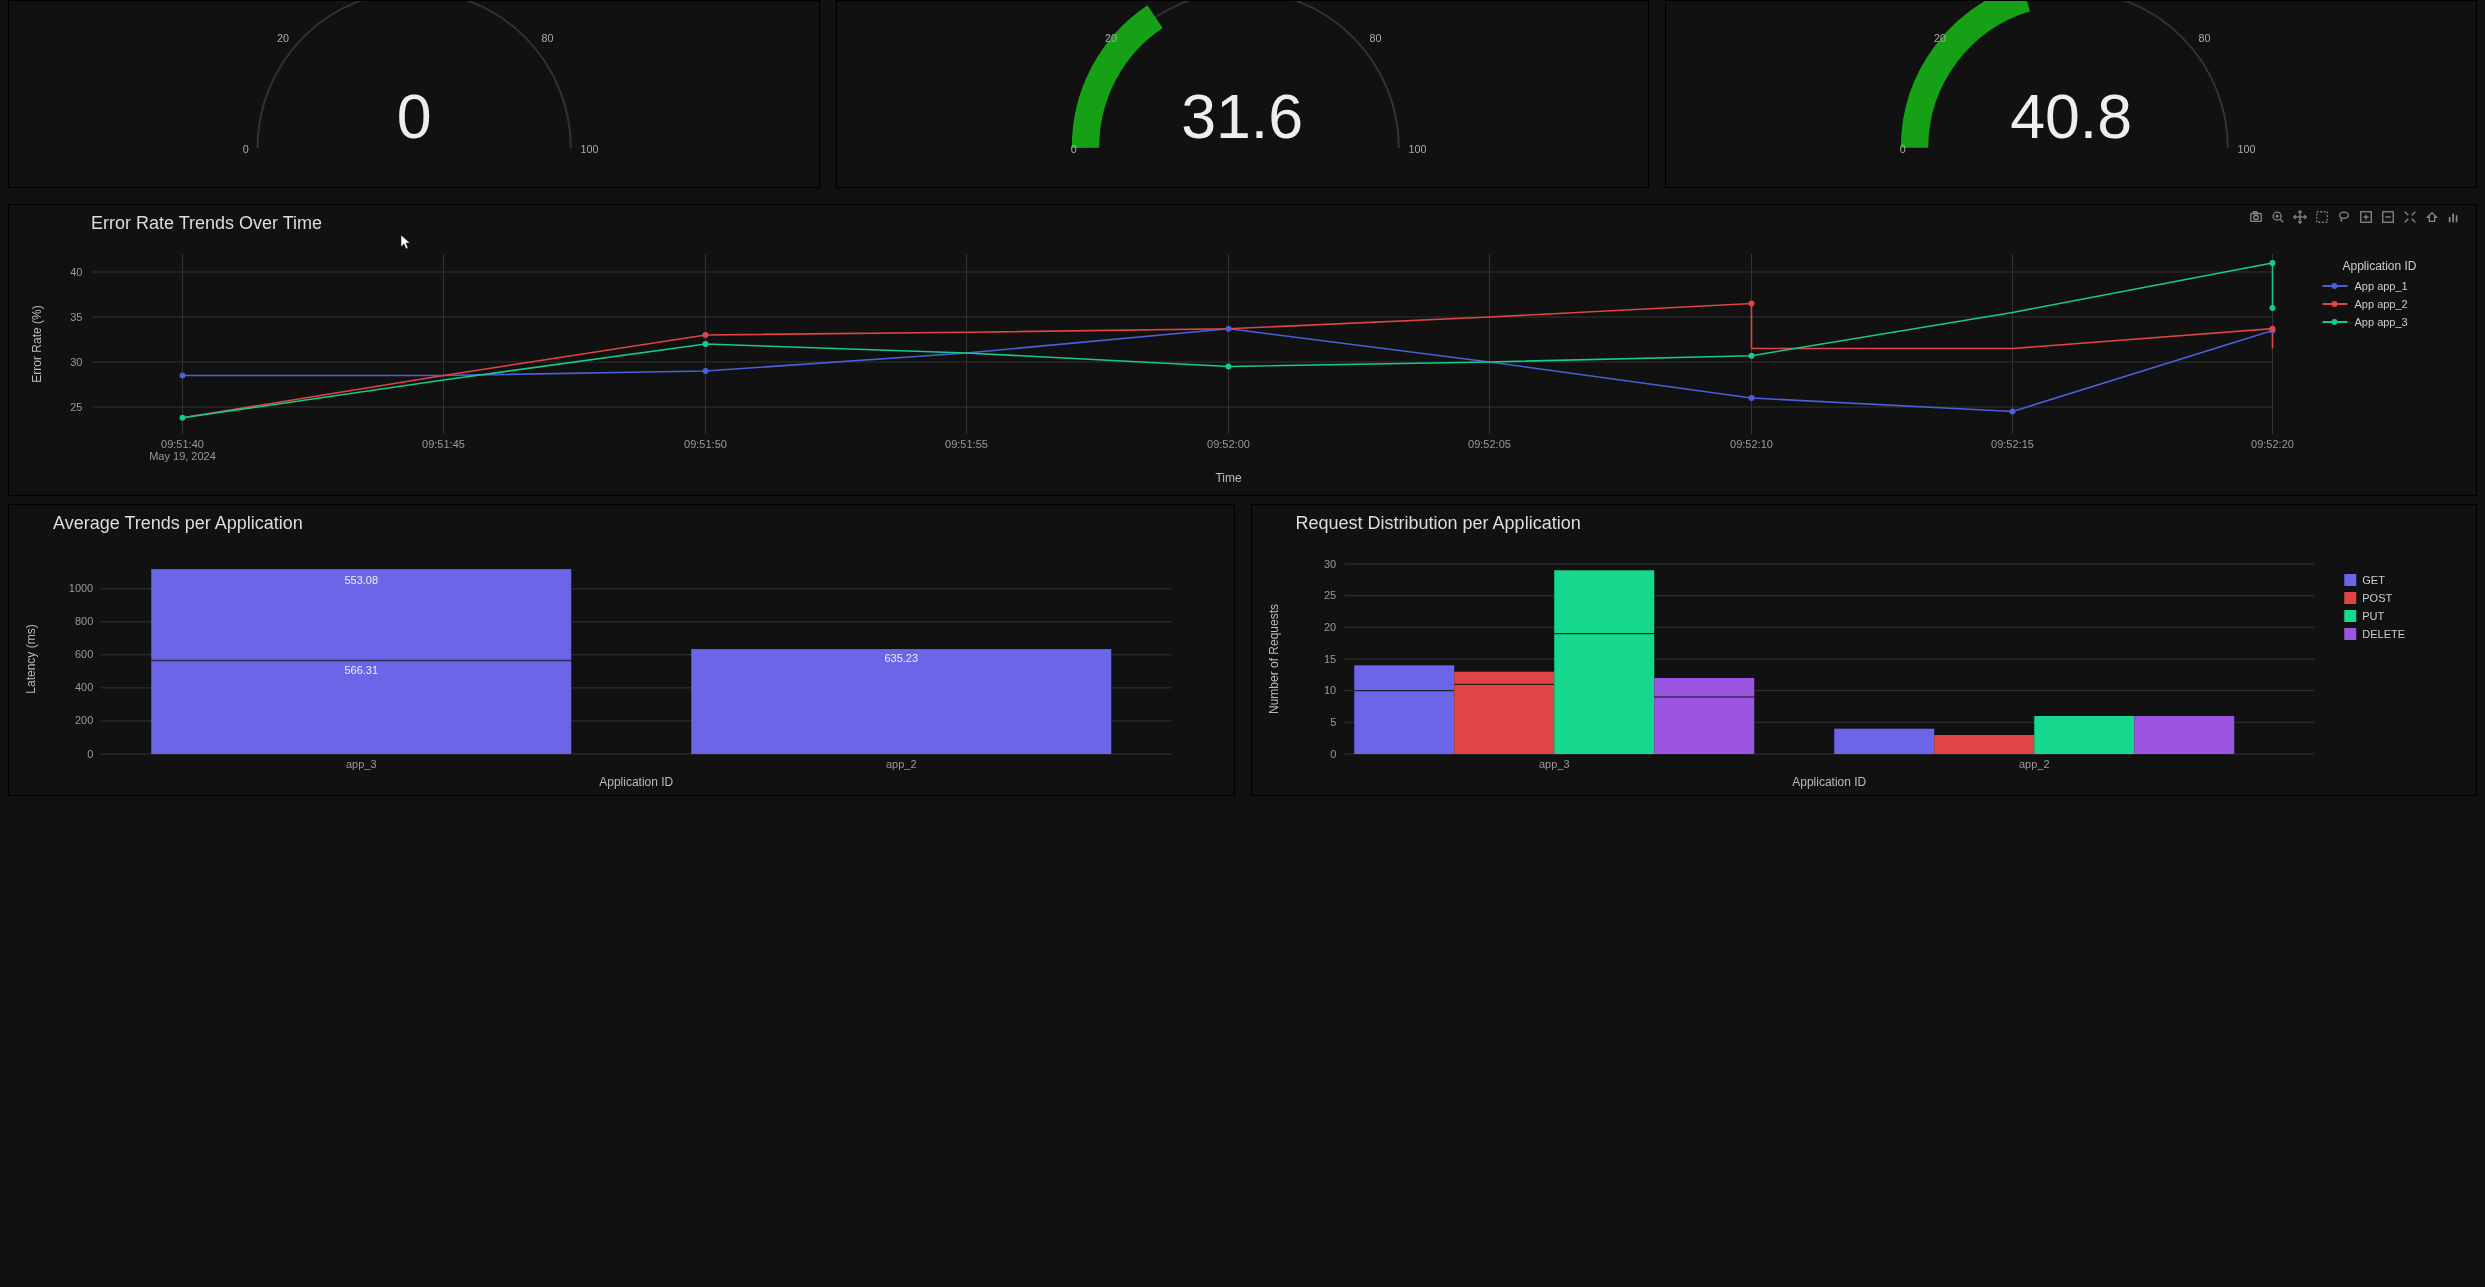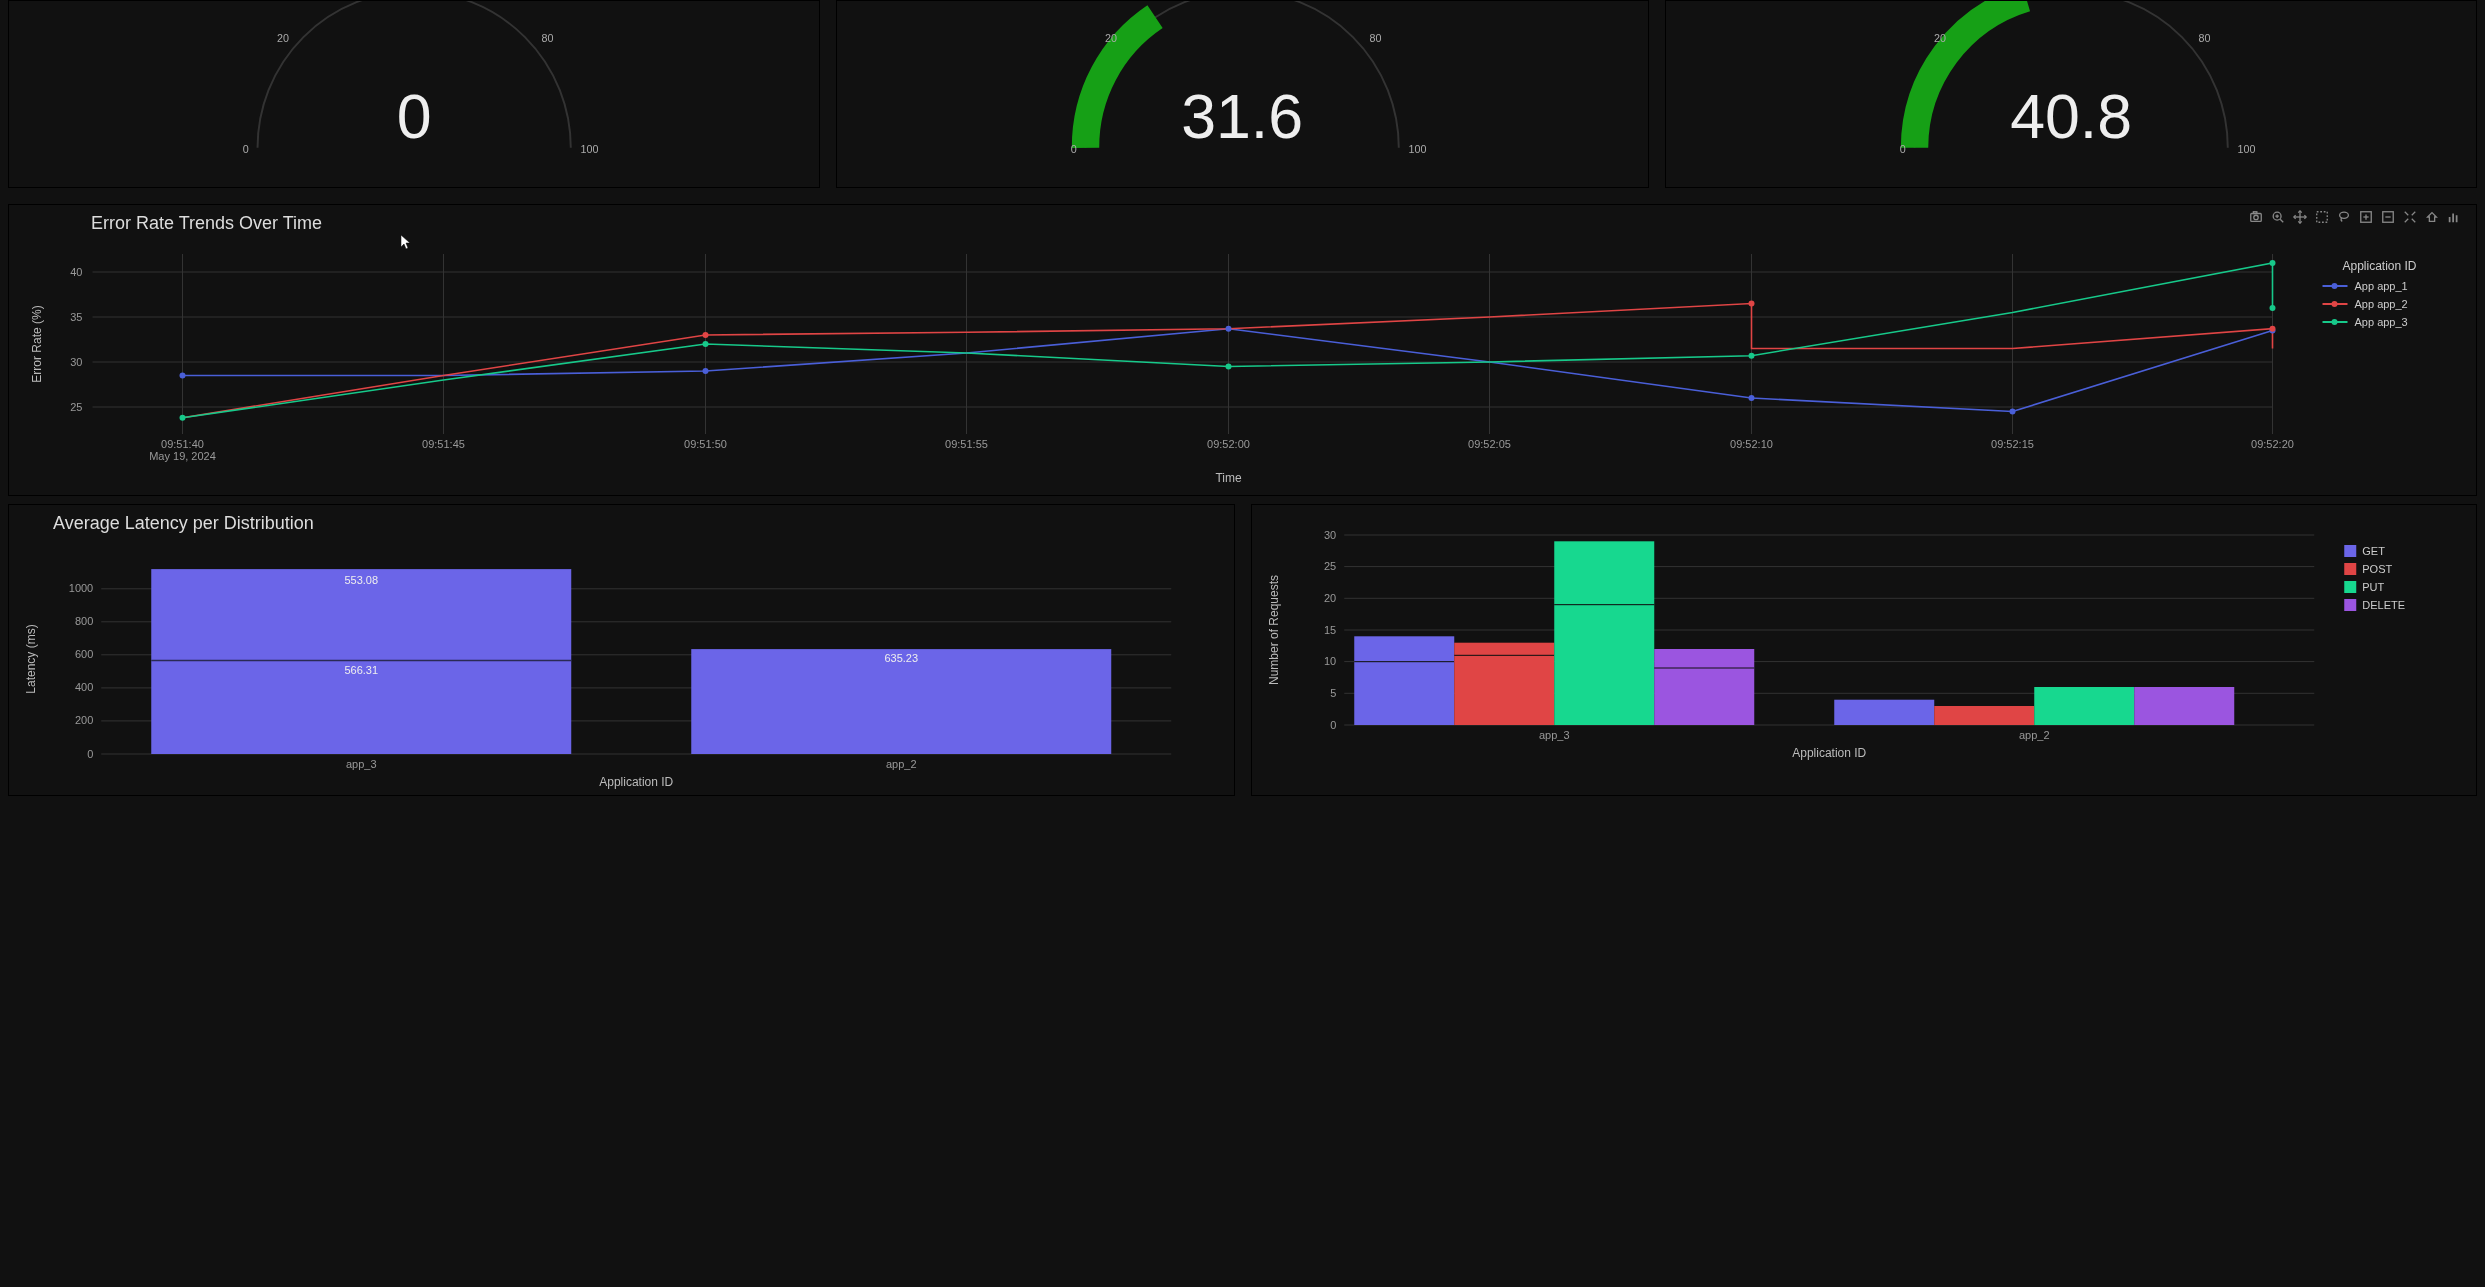--- a/index.html
+++ b/index.html
@@ -245,21 +245,21 @@
     <text class="legend-item" x="2342" y="92">App app_3</text>
   </svg>
   <svg class="cursor-arrow" style="left:392px; top:30px" viewBox="0 0 12 16">
     <path d="M0 0 L0 12 L3 9 L5 14 L7 13 L5 8 L9 8 Z" fill="#fff" stroke="#000" stroke-width="0.5"></path>
   </svg>
 </div>
 
 <div class="bottom-row">
 
   <div class="panel half-panel">
-    <div class="chart-title" style="padding-left:44px">Average Latency per Distribution</div>
+    <div class="chart-title" style="padding-left:44px">Average Trends per Application</div>
     <svg viewBox="0 0 1220 260" width="100%" height="260">
 
       <g>
         <line class="grid-line" x1="90" x2="1160" y1="220" y2="220"></line>
         <line class="grid-line" x1="90" x2="1160" y1="186.9" y2="186.9"></line>
         <line class="grid-line" x1="90" x2="1160" y1="153.9" y2="153.9"></line>
         <line class="grid-line" x1="90" x2="1160" y1="120.8" y2="120.8"></line>
         <line class="grid-line" x1="90" x2="1160" y1="87.8" y2="87.8"></line>
         <line class="grid-line" x1="90" x2="1160" y1="54.8" y2="54.8"></line>
         <text class="tick-label" x="82" y="224" text-anchor="end">0</text>
@@ -280,20 +280,21 @@
       <text class="bar-label" x="890" y="128">635.23</text>
 
       <text class="tick-label" x="350" y="234" text-anchor="middle">app_3</text>
       <text class="tick-label" x="890" y="234" text-anchor="middle">app_2</text>
       <text class="axis-label" x="625" y="252" text-anchor="middle">Application ID</text>
       <text class="axis-label" x="24" y="125" text-anchor="middle" transform="rotate(-90 24 125)">Latency (ms)</text>
     </svg>
   </div>
 
   <div class="panel half-panel">
+    <div class="chart-title" style="padding-left:44px">Request Distribution per Application</div>
     <svg viewBox="0 0 1220 260" width="100%" height="260">
 
       <g>
         <line class="grid-line" x1="90" x2="1060" y1="220" y2="220"></line>
         <line class="grid-line" x1="90" x2="1060" y1="188.3" y2="188.3"></line>
         <line class="grid-line" x1="90" x2="1060" y1="156.6" y2="156.6"></line>
         <line class="grid-line" x1="90" x2="1060" y1="125" y2="125"></line>
         <line class="grid-line" x1="90" x2="1060" y1="93.3" y2="93.3"></line>
         <line class="grid-line" x1="90" x2="1060" y1="61.6" y2="61.6"></line>
         <line class="grid-line" x1="90" x2="1060" y1="30" y2="30"></line>

